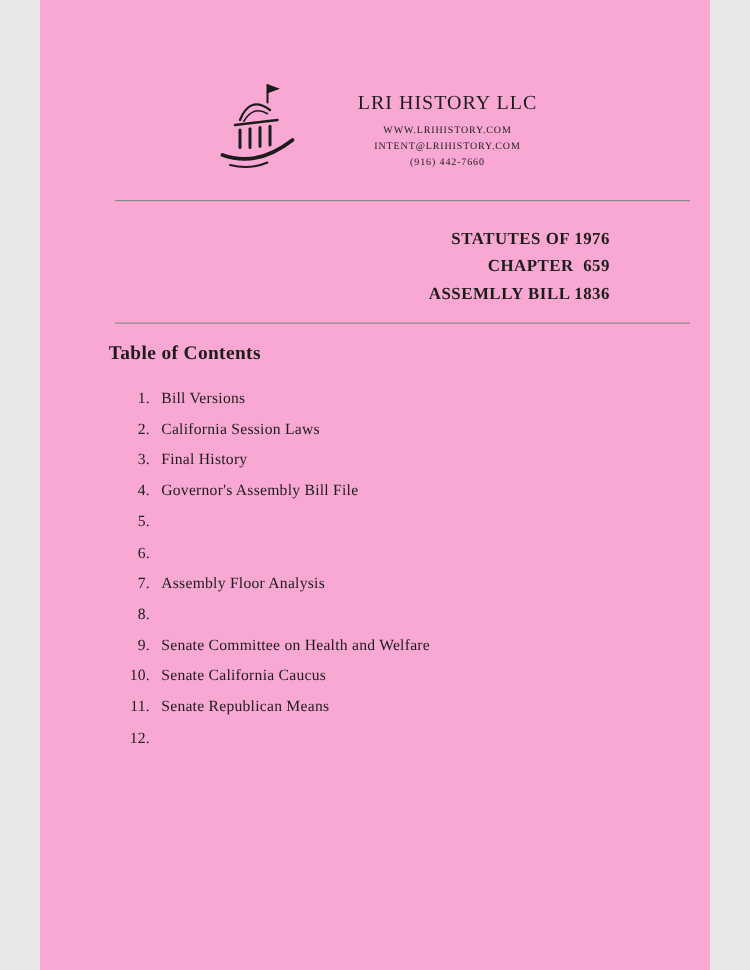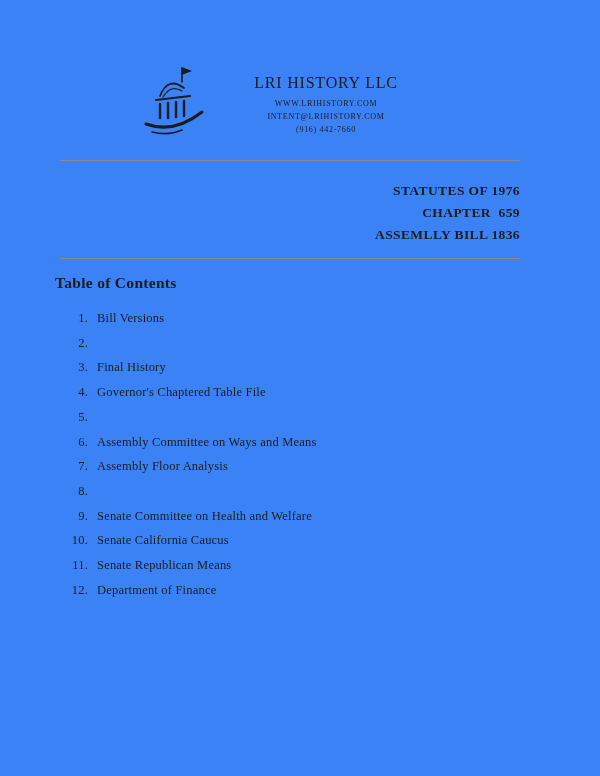--- a/index.html
+++ b/index.html
@@ -2,24 +2,24 @@
 <html><head>
 <meta charset="utf-8">
 <style>
   html, body {
     margin: 0;
     padding: 0;
     background: #e8e8e8;
   }
   .page {
     position: relative;
-    width: 600px;
+    width: 536px;
     height: 776px;
     margin: 0 auto;
-    background: #3b82f6;
+    background: #f9a8d4;
     font-family: "Liberation Serif", "DejaVu Serif", serif;
     color: #1c1c1c;
     overflow: hidden;
   }
 
   
   .header {
     position: absolute;
     top: 62px;
     left: 138px;
@@ -145,35 +145,35 @@
 
   <div class="toc-title">Table of Contents</div>
 
   <div class="toc-list">
     <div class="toc-row">
       <span class="toc-num">1.</span>
       <span class="toc-label">Bill Versions</span>
     </div>
     <div class="toc-row">
       <span class="toc-num">2.</span>
+      <span class="toc-label">California Session Laws</span>
     </div>
     <div class="toc-row">
       <span class="toc-num">3.</span>
       <span class="toc-label">Final History</span>
     </div>
     <div class="toc-row">
       <span class="toc-num">4.</span>
-      <span class="toc-label">Governor's Chaptered Table File</span>
+      <span class="toc-label">Governor's Assembly Bill File</span>
     </div>
     <div class="toc-row">
       <span class="toc-num">5.</span>
     </div>
     <div class="toc-row">
       <span class="toc-num">6.</span>
-      <span class="toc-label">Assembly Committee on Ways and Means</span>
     </div>
     <div class="toc-row">
       <span class="toc-num">7.</span>
       <span class="toc-label">Assembly Floor Analysis</span>
     </div>
     <div class="toc-row">
       <span class="toc-num">8.</span>
     </div>
     <div class="toc-row">
       <span class="toc-num">9.</span>
@@ -182,17 +182,16 @@
     <div class="toc-row">
       <span class="toc-num">10.</span>
       <span class="toc-label">Senate California Caucus</span>
     </div>
     <div class="toc-row">
       <span class="toc-num">11.</span>
       <span class="toc-label">Senate Republican Means</span>
     </div>
     <div class="toc-row">
       <span class="toc-num">12.</span>
-      <span class="toc-label">Department of Finance</span>
     </div>
   </div>
 
 </div>
 
 </body></html>

